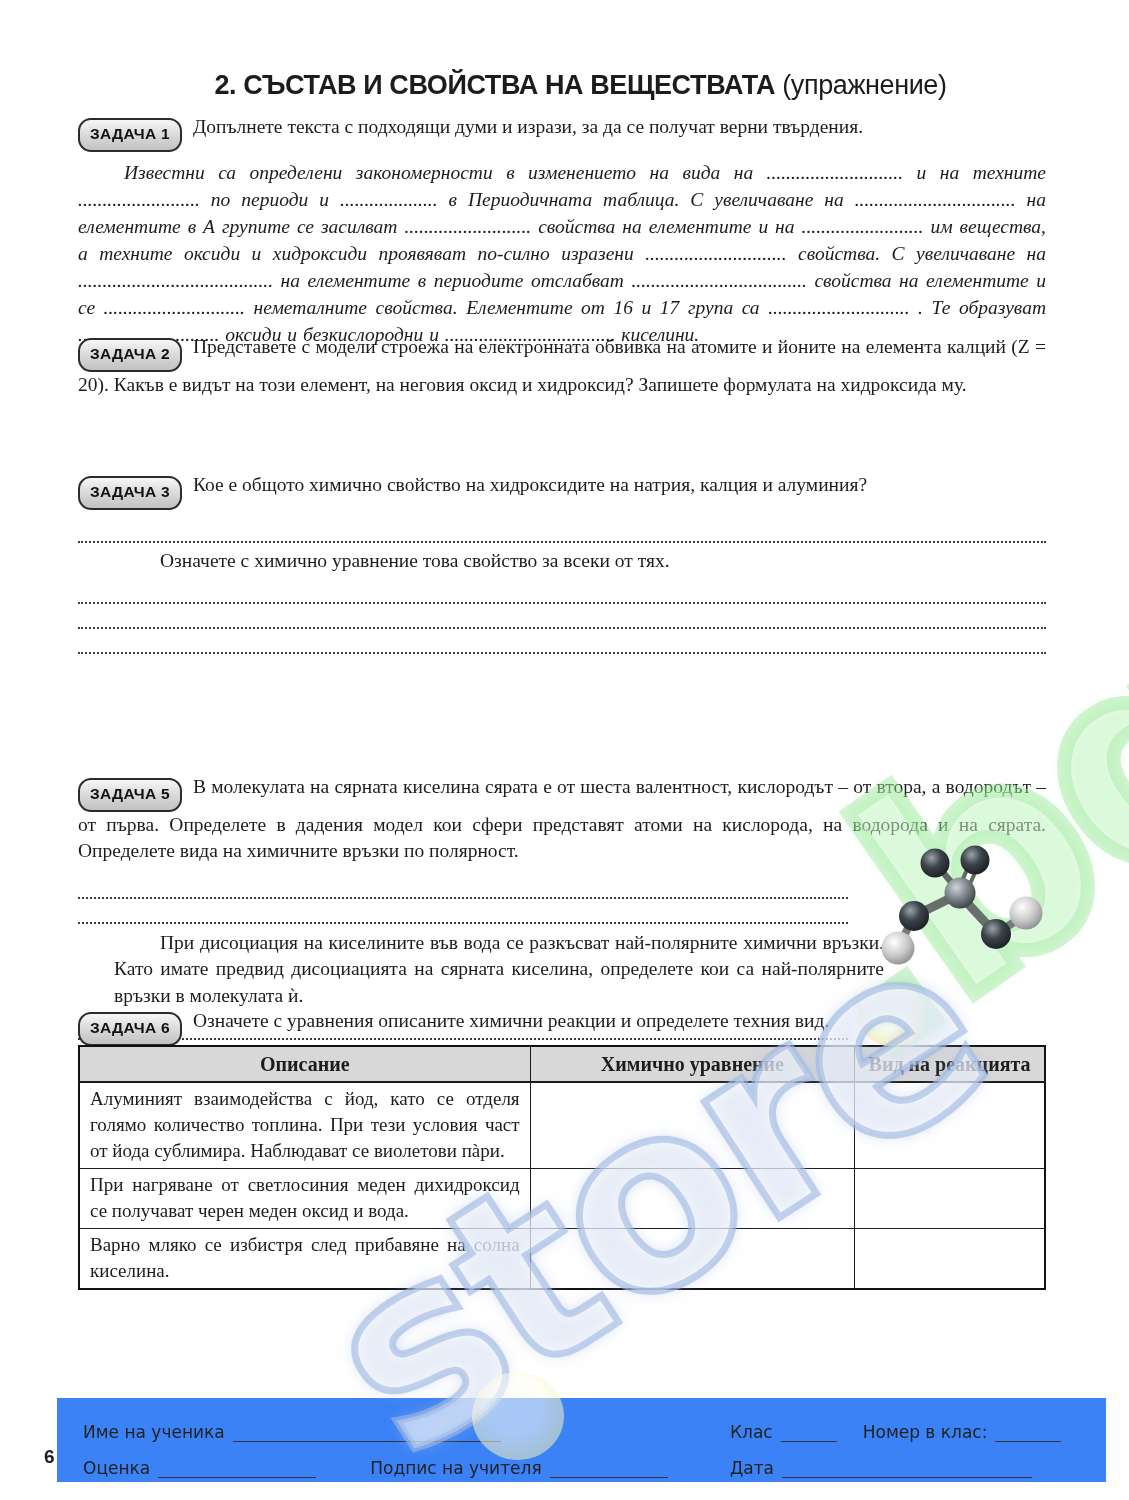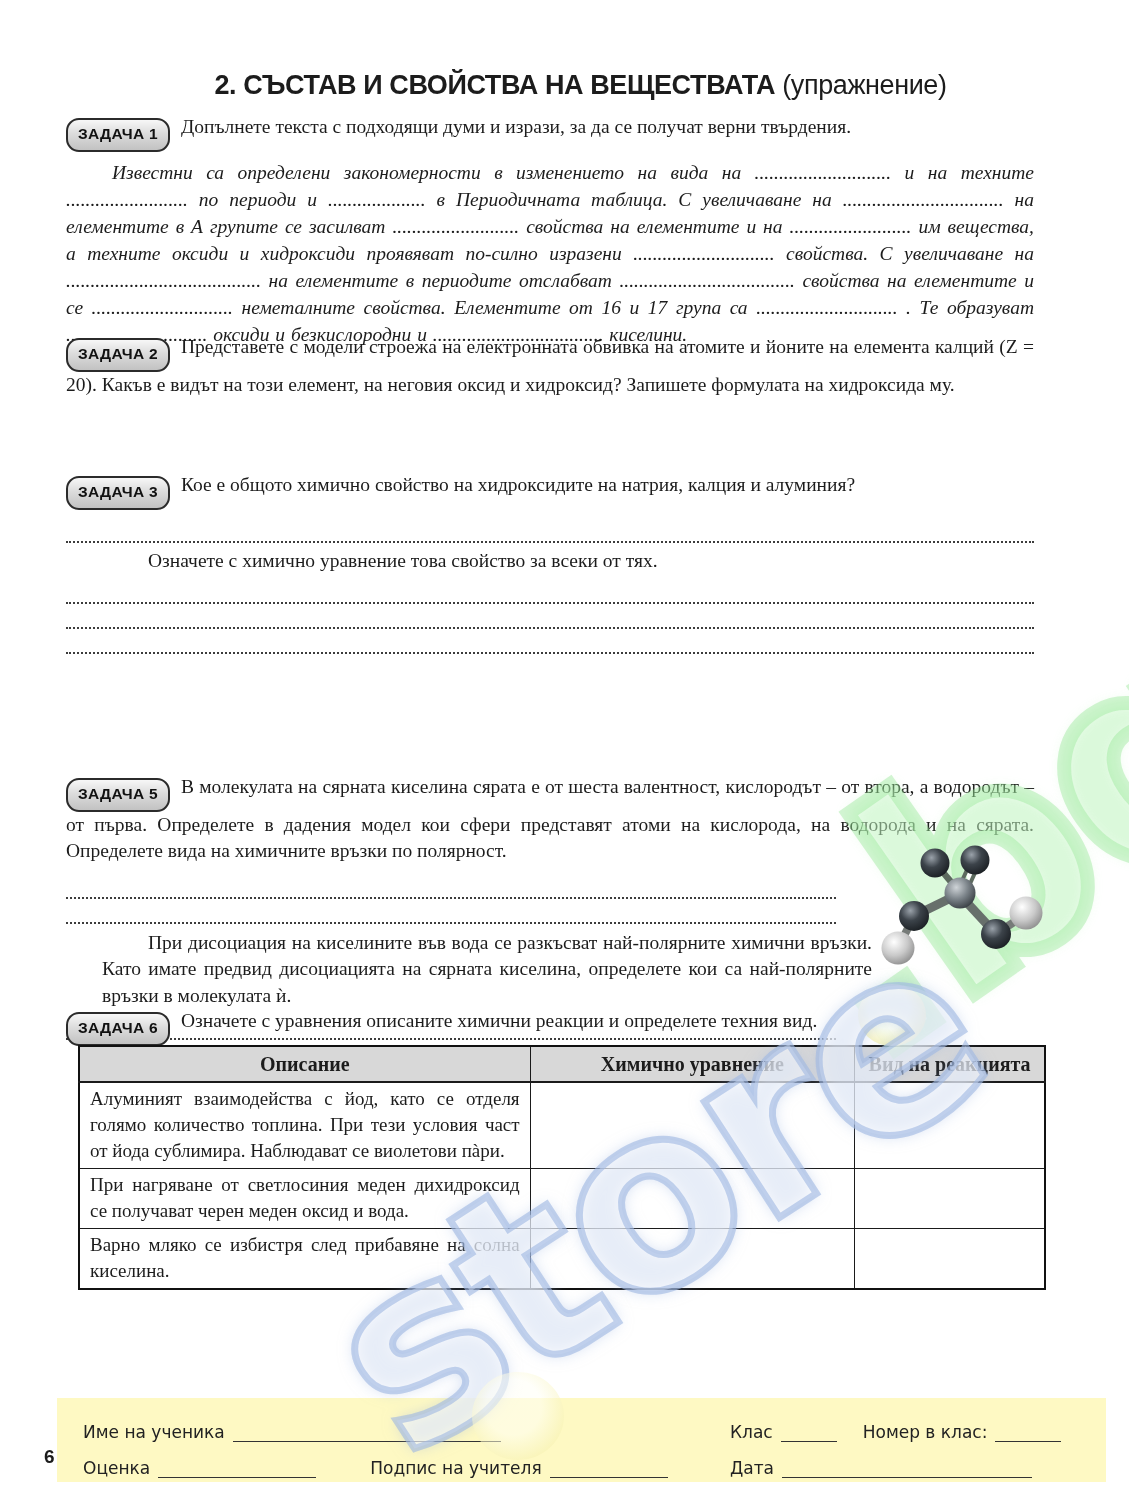--- a/index.html
+++ b/index.html
@@ -7,21 +7,21 @@
     position:relative;width:1129px;height:1500px;margin:0 auto;
     background:#ffffff;overflow:hidden;
     font-family:"Liberation Serif", serif;color:#1c1c1c;
   }
   
   .title{position:absolute;top:70px;left:0;width:100%;text-align:center;
     font-family:"Liberation Sans", sans-serif;font-size:27px;letter-spacing:-0.4px;padding-left:16px;}
   .title b{font-weight:bold;}
   .title .suffix{font-weight:normal;}
   
-  .block{position:absolute;left:66px;width:968px;}
+  .block{position:absolute;left:78px;width:968px;}
   .taskp{font-size:19.5px;line-height:26.5px;text-align:justify;margin:0;}
   .badge{
     display:inline-block;vertical-align:-6px;margin-right:11px;
     border:2px solid #2b2b2b;border-radius:13px;
     background:linear-gradient(180deg,#f7f7f7 0%,#dcdcdc 45%,#c2c2c2 100%);
     padding:1px 10px 2px;font-family:"Liberation Sans", sans-serif;
     font-weight:bold;font-size:15.5px;letter-spacing:.3px;white-space:nowrap;color:#111;
   }
   .fillin{font-style:italic;font-size:19.5px;line-height:27px;text-align:justify;
     text-indent:46px;margin:7px 0 0 0;word-spacing:1px;}
@@ -52,21 +52,21 @@
     color:rgba(255,255,255,0.55);
     -webkit-text-stroke:7px rgba(160,184,226,0.62);
     text-shadow:0 0 16px rgba(160,184,226,0.55);}
   .wm-dot{position:absolute;border-radius:50%;pointer-events:none;
     background:radial-gradient(circle at 45% 40%, #fffff6 38%, #f6f1b2 75%, #fcf9d6 100%);
     opacity:.92;}
   .wm-dot.a{left:858px;top:984px;width:68px;height:62px;z-index:3;}
   .wm-dot.b{left:472px;top:1372px;width:92px;height:88px;z-index:6;opacity:.55;}
   
   .footer{position:absolute;left:57px;top:1398px;width:1049px;height:84px;
-    background:#fef9c3;z-index:5;padding:14px 24px 0 26px;box-sizing:border-box;
+    background:#3b82f6;z-index:5;padding:14px 24px 0 26px;box-sizing:border-box;
     font-family:"DejaVu Sans", sans-serif;font-size:17px;color:#222;}
   .f-row{display:flex;align-items:flex-end;height:30px;}
   .f-row .lbl{white-space:nowrap;padding-right:8px;}
   .fl{display:inline-block;border-bottom:1.8px solid #333;height:16px;}
   .f-right{display:flex;align-items:flex-end;width:352px;margin-left:auto;}
   .pageno{position:absolute;left:44px;top:1446px;font-family:"Liberation Sans", sans-serif;
     font-weight:bold;font-size:19px;z-index:7;}
 </style>
 </head>
 <body>

